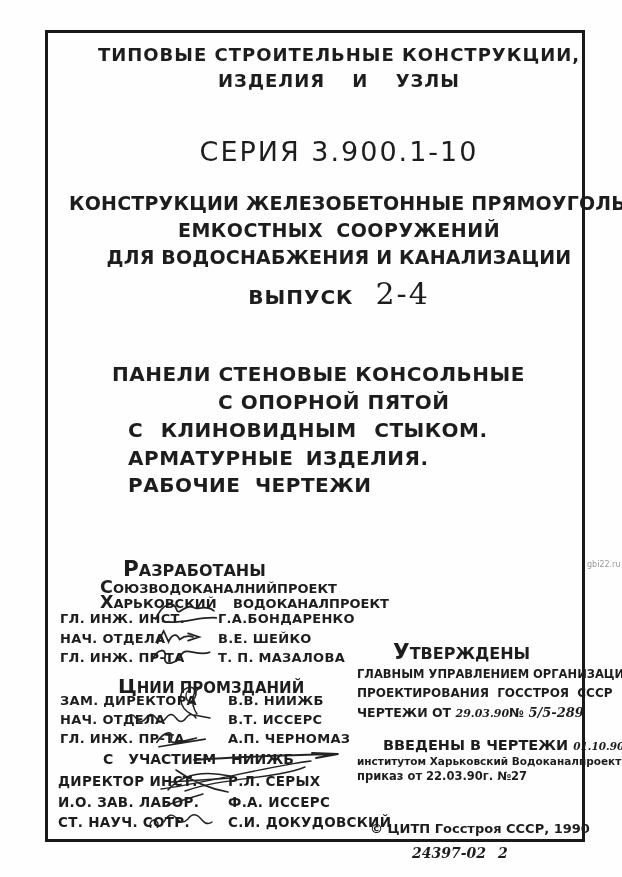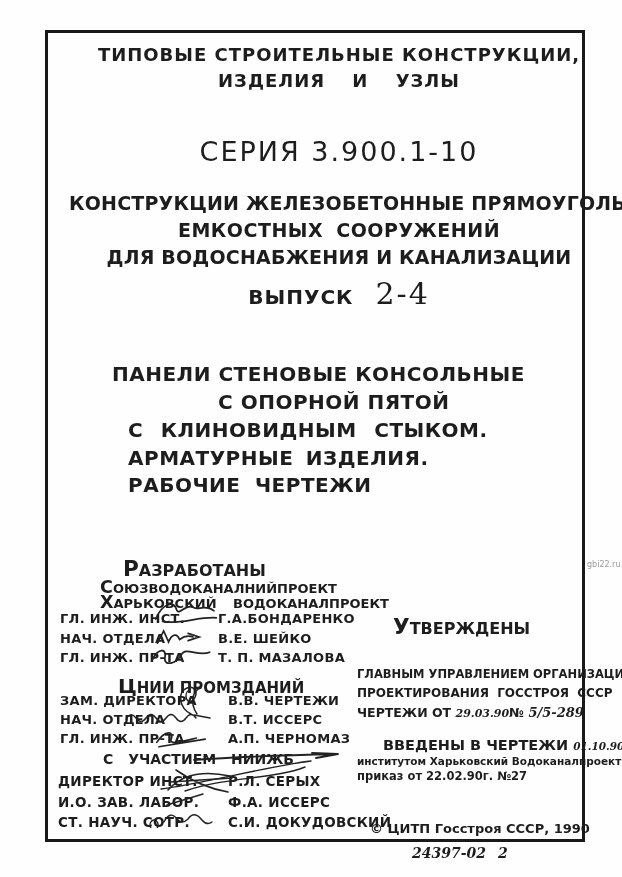--- a/index.html
+++ b/index.html
@@ -74,21 +74,21 @@
   </div>
   <div class="sigrow" style="left:60px; top:650px;">
     <span class="role" style="width:158px;">ГЛ. ИНЖ. ПР-ТА</span>
     <span class="name">Т. П. МАЗАЛОВА</span>
   </div>
 
   <div class="t heading" style="left:118px; top:674px; font-size:15px;">ЦНИИ промзданий</div>
 
   <div class="sigrow" style="left:60px; top:693px;">
     <span class="role" style="width:168px;">ЗАМ. ДИРЕКТОРА</span>
-    <span class="name">В.В. ЧЕРТЕЖИ</span>
+    <span class="name">В.В. НИИЖБ</span>
   </div>
   <div class="sigrow" style="left:60px; top:712px;">
     <span class="role" style="width:168px;">НАЧ. ОТДЕЛА</span>
     <span class="name">В.Т. ИССЕРС</span>
   </div>
   <div class="sigrow" style="left:60px; top:731px;">
     <span class="role" style="width:168px;">ГЛ. ИНЖ. ПР-ТА</span>
     <span class="name">А.П. ЧЕРНОМАЗ</span>
   </div>
 
@@ -134,35 +134,35 @@
   <svg class="sigsvg" style="left:162px; top:766px;" width="74" height="30" viewBox="0 0 74 30">
     <path d="M6 24 C20 8 40 4 68 10 M14 4 C28 14 44 22 66 26 M8 16 L70 12" stroke-width="1.6"></path>
   </svg>
   <svg class="sigsvg" style="left:165px; top:791px;" width="42" height="16" viewBox="0 0 42 16">
     <path d="M2 14 L38 3" stroke-width="1.4"></path>
   </svg>
   <svg class="sigsvg" style="left:146px; top:808px;" width="74" height="20" viewBox="0 0 70 20">
     <path d="M6 12 a4 5 0 1 0 0.1 0 M16 14 q6 -12 13 -3 q5 6 11 0 q6 -9 14 1 q5 6 10 2" stroke-width="1.4"></path>
   </svg>
 
-  <div class="t heading" style="left:393px; top:614px; font-size:16px;">Утверждены</div>
+  <div class="t heading" style="left:393px; top:639px; font-size:16px;">Утверждены</div>
   <div class="t" style="left:357px; top:667px; font-size:11.5px;">ГЛАВНЫМ УПРАВЛЕНИЕМ ОРГАНИЗАЦИЙ</div>
   <div class="t" style="left:357px; top:686px; font-size:12px; word-spacing:4px;text-align:right;">ПРОЕКТИРОВАНИЯ ГОССТРОЯ СССР</div>
   <div class="t" style="left:357px; top:705px; font-size:12.5px;">
     <span>ЧЕРТЕЖИ ОТ</span>
     <span class="hand" style="font-size:11px;">29.03.90</span><span>№</span>
     <span class="hand" style="font-size:13px;">5/5-289</span>
   </div>
 
   <div class="t" style="left:383px; top:737px; font-size:14.5px;">
     <span>ВВЕДЕНЫ В ЧЕРТЕЖИ</span>
     <span class="hand" style="font-size:10.5px;">01.10.90.</span>
   </div>
   <div class="t" style="left:357px; top:755px; font-size:10.5px;">институтом Харьковский Водоканалпроект</div>
-  <div class="t" style="left:357px; top:769px; font-size:11.5px;">приказ от 22.02.90г.  №27</div>
+  <div class="t" style="left:357px; top:769px; font-size:11.5px;">приказ от 22.03.90г.  №27</div>
 
   <div class="t" style="left:370px; top:821px; font-size:13px;">© ЦИТП Госстроя СССР, 1990</div>
   <div class="t hand" style="left:412px; top:845px; font-size:14px;">24397-02</div>
   <div class="t hand" style="left:498px; top:845px; font-size:14px;">2</div>
 
   <div class="watermark" style="left:587px; top:560px;">gbi22.ru</div>
 
 </div>
 
 </body></html>

